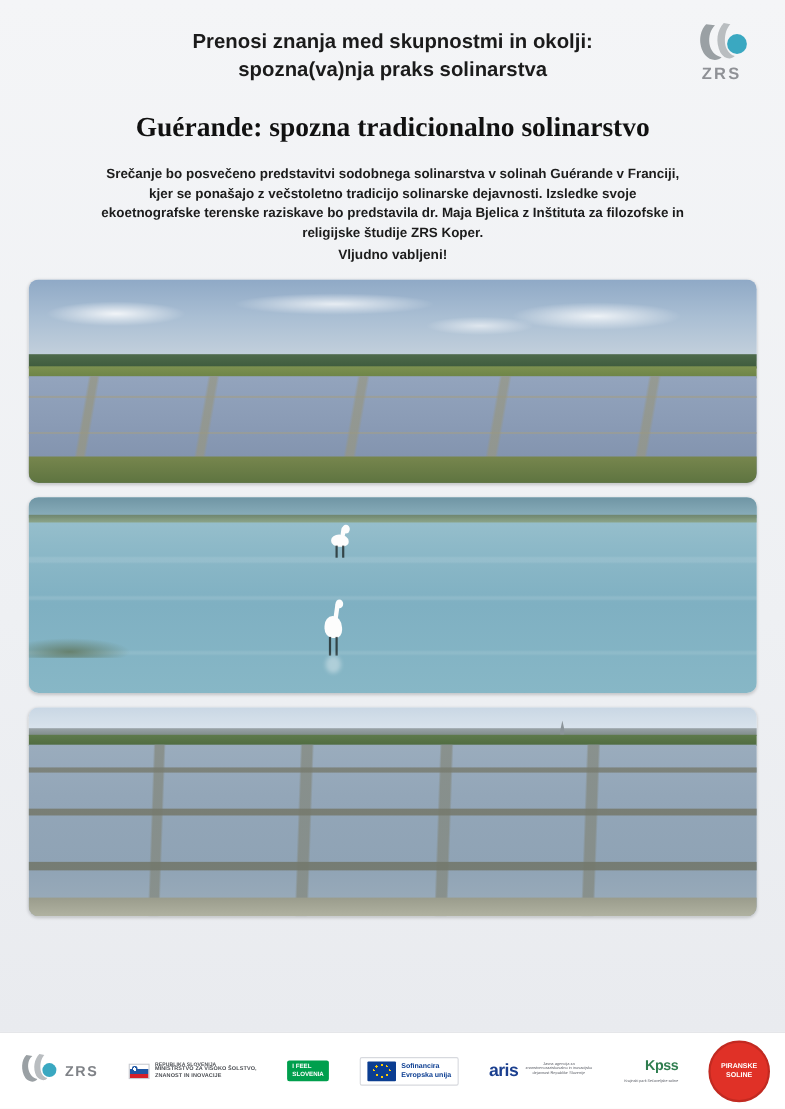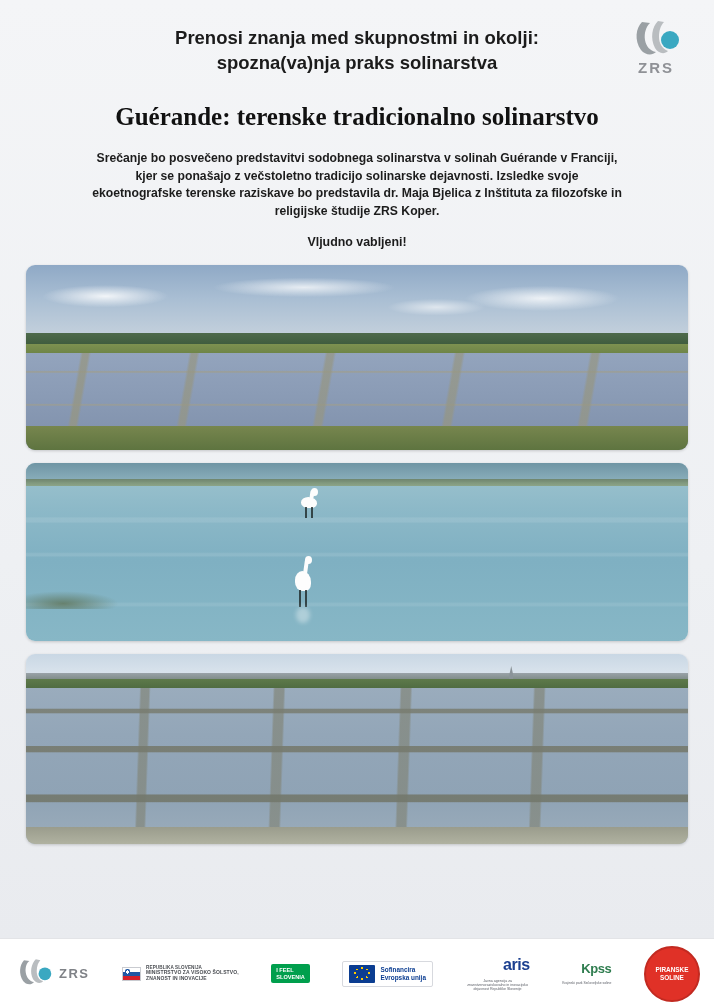--- a/index.html
+++ b/index.html
@@ -90,21 +90,21 @@
     margin: 18px auto 0 auto;
     max-width: 530px;
     font-family: "Liberation Sans", sans-serif;
     font-size: 12.2px;
     font-weight: bold;
     color: #1c1c1c;
     line-height: 1.45;
     text-align: center;
   }
   .invite {
-    margin-top: 14px;
+    margin-top: 3px;
     font-family: "Liberation Sans", sans-serif;
     font-size: 12.4px;
     font-weight: bold;
     color: #1c1c1c;
     text-align: center;
   }
 
   
   .photos {
     margin-top: 16px;
@@ -326,21 +326,21 @@
       radial-gradient(circle 1px at 68% 25%, #ffcc00 99%, transparent),
       radial-gradient(circle 1px at 78% 45%, #ffcc00 99%, transparent),
       radial-gradient(circle 1px at 68% 68%, #ffcc00 99%, transparent),
       radial-gradient(circle 1px at 50% 78%, #ffcc00 99%, transparent),
       radial-gradient(circle 1px at 32% 68%, #ffcc00 99%, transparent),
       radial-gradient(circle 1px at 22% 45%, #ffcc00 99%, transparent),
       radial-gradient(circle 1px at 32% 25%, #ffcc00 99%, transparent);
   }
   .eu-text { font-size: 6.4px; font-weight: 700; color: #0b3d91; line-height: 1.25; }
   .aris {
-    display: flex; flex-direction: column; align-items: flex-end;
+    display: flex; flex-direction: row; align-items: flex-start;
   }
   .aris .word {
     font-family: "Liberation Sans", sans-serif;
     font-size: 16px; font-weight: 700; color: #1b3f8f; letter-spacing: -0.5px;
   }
   .aris .sub { font-size: 3.6px; color: #5d6068; max-width: 64px; text-align: center; line-height: 1.2; }
   .kpk {
     display: flex; flex-direction: column; align-items: flex-end;
   }
   .kpk .word { font-size: 13px; font-weight: 700; color: #2f7d4f; letter-spacing: -0.4px; }
@@ -366,21 +366,21 @@
           <path d="M14 4 C8 10, 6 22, 13 32 C17 37, 24 38, 28 34 C22 33, 18 28, 17 22 C16 15, 18 9, 22 5 Z" fill="#9aa0a4"></path>
           <path d="M30 3 C24 9, 22 20, 27 30 C30 35, 36 37, 40 33 C34 31, 31 25, 31 19 C31 12, 33 7, 36 4 Z" fill="#b9bdc0"></path>
           <circle cx="42" cy="22" r="9" fill="#3aa8c1"></circle>
         </svg>
       </div>
       <div class="zrs-word">ZRS</div>
     </div>
 
     <div class="title-block">
       <h2 class="kicker">Prenosi znanja med skupnostmi in okolji: spozna(va)nja praks solinarstva</h2>
-      <h1 class="main-title">Guérande: terenske tradicionalno solinarstvo</h1>
+      <h1 class="main-title">Guérande: spozna tradicionalno solinarstvo</h1>
       <p class="lead">Srečanje bo posvečeno predstavitvi sodobnega solinarstva v solinah Guérande v Franciji, kjer se ponašajo z večstoletno tradicijo solinarske dejavnosti. Izsledke svoje ekoetnografske terenske raziskave bo predstavila dr. Maja Bjelica z Inštituta za filozofske in religijske študije ZRS Koper.</p>
       <p class="invite">Vljudno vabljeni!</p>
     </div>
 
     <div class="photos">
 
       <div class="photo photo-1">
         <div class="p1-sky"></div>
         <div class="p1-clouds"></div>
         <div class="p1-treeline"></div>

